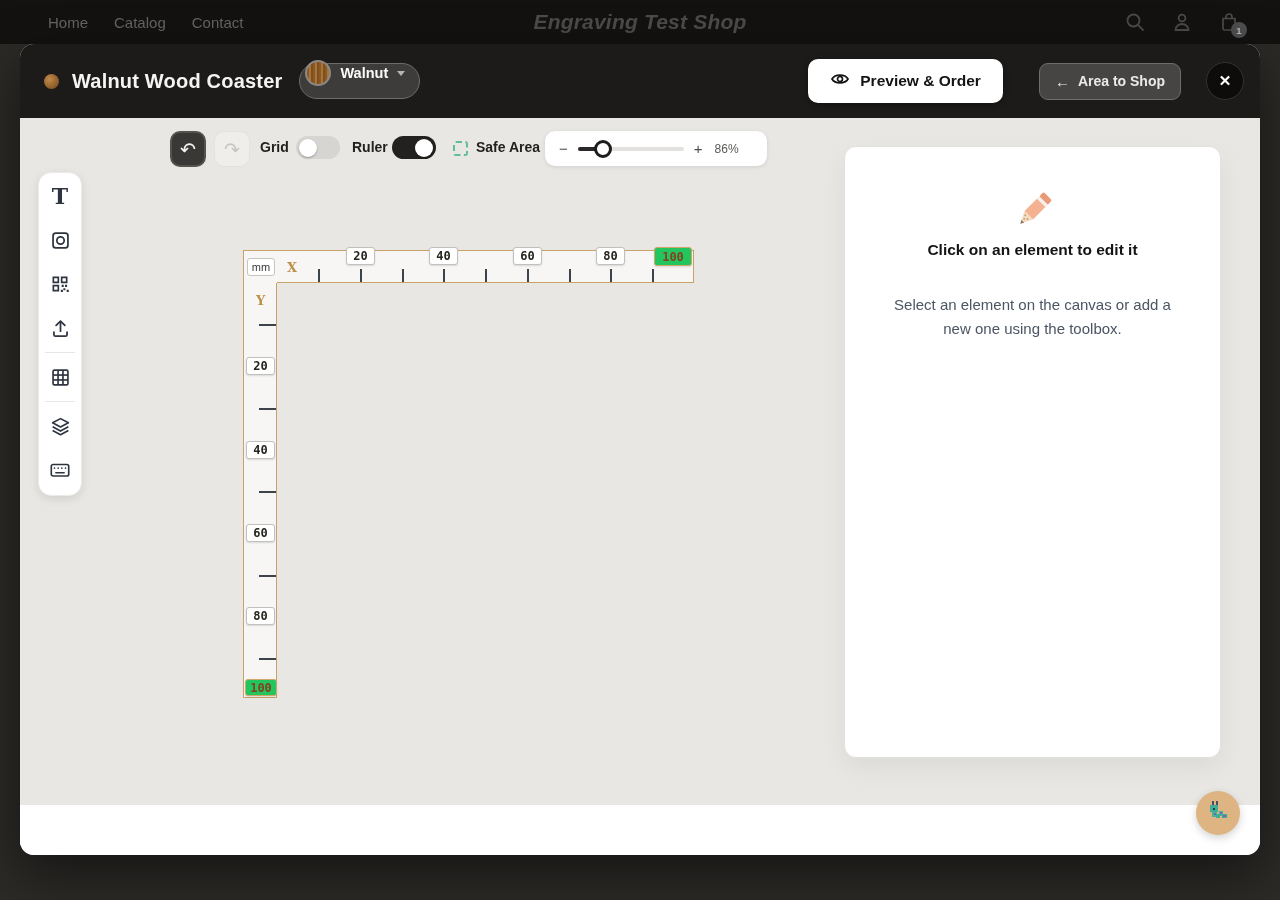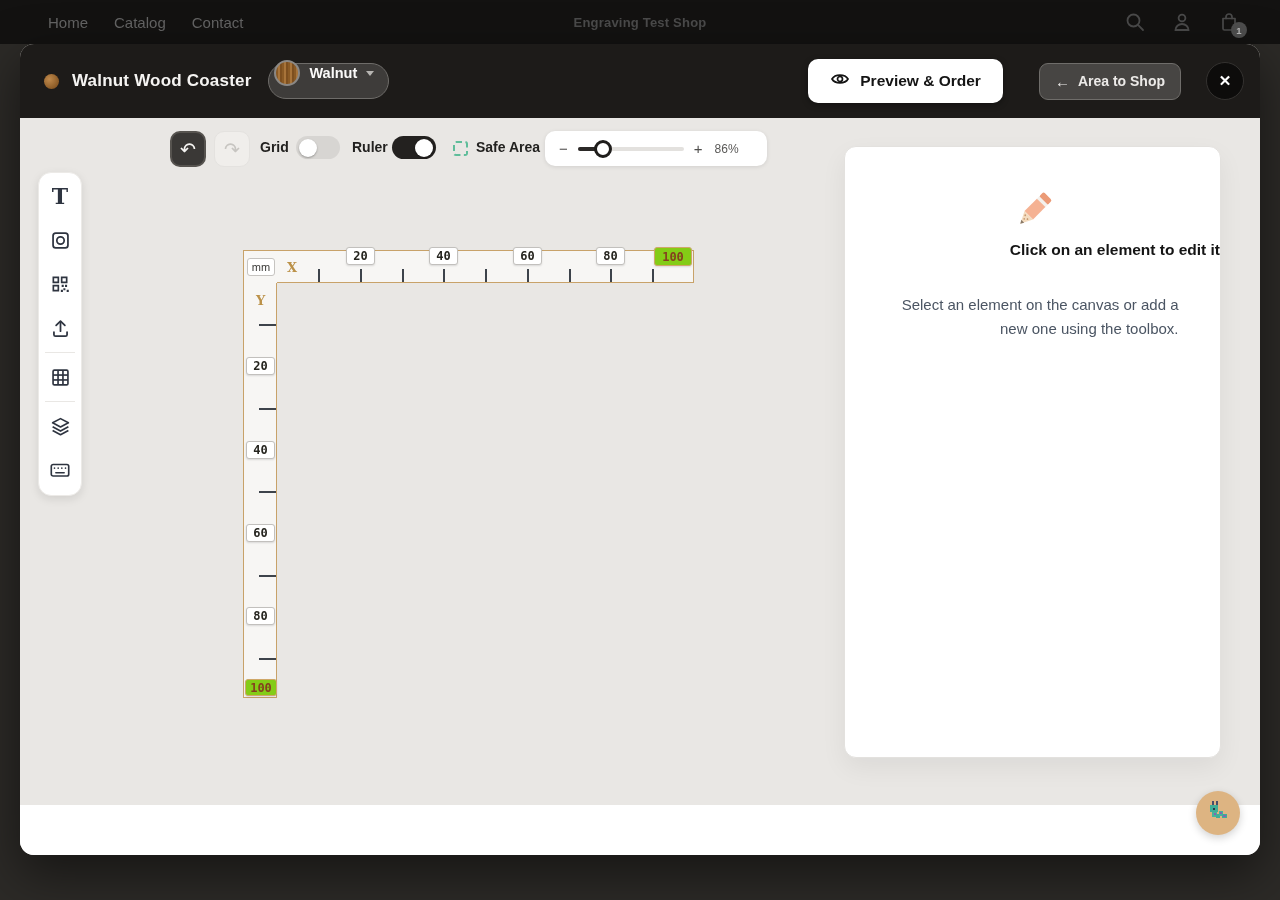--- a/index.html
+++ b/index.html
@@ -3,32 +3,32 @@
 <meta charset="utf-8">
 <style>
   * { margin:0; padding:0; box-sizing:border-box; }
   html,body { width:1280px; height:900px; overflow:hidden; }
   body { font-family:"Liberation Sans", sans-serif; background:#2c2a27; position:relative; }
 
   
   .shop-nav { position:absolute; top:0; left:0; width:1280px; height:44px; background:#131211; display:flex; align-items:center; }
   .shop-links { display:flex; gap:26px; margin-left:48px; }
   .shop-link { color:#646464; font-size:15px; cursor:pointer; }
-  .shop-title { position:absolute; left:50%; top:50%; transform:translate(-50%,-50%); color:#4b4b4b; font-weight:bold; font-size:13px; letter-spacing:.2px; }
+  .shop-title { position:absolute; left:50%; top:50%; transform:translate(-50%,-50%); color:#4b4b4b; font-weight:bold; font-size:21px; letter-spacing:.2px;font-style:italic; }
   .shop-icons { position:absolute; right:40px; top:0; height:44px; display:flex; align-items:center; gap:25px; }
   .shop-icons svg { display:block; }
   .cart-wrap { position:relative; }
   .cart-badge { position:absolute; right:-7px; bottom:-5px; width:16px; height:16px; border-radius:50%; background:#4e4e4e; color:#b9b9b9; font-size:9.5px; font-weight:bold; display:flex; align-items:center; justify-content:center; }
 
   
   .modal { position:absolute; left:20px; top:44px; width:1240px; height:811px; border-radius:14px; overflow:hidden; display:flex; flex-direction:column; background:#e9e7e4; box-shadow:0 18px 50px rgba(0,0,0,.5); }
 
   .editor-header { height:74px; background:#1d1b19; display:flex; align-items:center; padding:0 16px 0 24px; flex:0 0 auto; }
   .walnut-dot { width:15px; height:15px; border-radius:50%; background:radial-gradient(circle at 35% 35%, #c08a4c, #8a5a26 70%, #6e451c); margin-right:13px; flex:0 0 auto; }
-  .product-title { color:#f5f4f2; font-size:17px; font-weight:bold; letter-spacing:.2px; }
+  .product-title { color:#f5f4f2; font-size:20px; font-weight:bold; letter-spacing:.2px; }
   .material-pill { margin-left:17px; height:36px; border-radius:18px; background:#3e3c3a; border:1px solid #6e6c69; display:flex; align-items:center; padding:0 14px 16px 5px; gap:9px; cursor:pointer; }
   .material-swatch { width:26px; height:26px; border-radius:50%; border:2px solid #8b8885; background:repeating-linear-gradient(90deg,#8a5a25 0 2px,#a8743a 2px 4px,#7d4f1f 4px 6px); }
   .material-name { color:#fbfaf9; font-size:14.5px; font-weight:bold; }
   .pill-caret { width:0; height:0; border-left:4px solid transparent; border-right:4px solid transparent; border-top:5px solid #b7b5b2; }
   .header-spacer { flex:1; }
   .btn-preview { height:44px; border:none; border-radius:10px; background:#ffffff; color:#141414; font-family:inherit; font-size:15.5px; font-weight:bold; display:flex; align-items:center; gap:10px; padding:0 22px; cursor:pointer; box-shadow:0 2px 6px rgba(0,0,0,.35); }
   .btn-back { height:37px; margin-left:36px; border-radius:9px; background:#474543; border:1px solid #6f6d6a; color:#eceae8; font-family:inherit; font-size:14px; font-weight:bold; display:flex; align-items:center; gap:8px; padding:0 15px; cursor:pointer; }
   .back-arrow { font-size:15px; font-weight:normal; }
   .btn-close { width:38px; height:38px; margin-left:25px; border-radius:50%; background:#0d0c0b; border:1px solid #343230; color:#ffffff; font-size:15px; font-weight:bold; display:flex; align-items:center; justify-content:center; cursor:pointer; font-family:inherit; }
 
@@ -72,37 +72,37 @@
   .hruler { position:absolute; left:34px; top:0; width:417px; height:33px; background:#f7f6f4; border-top:1px solid #c8a269; border-right:1px solid #c8a269; border-bottom:1px solid #c8a269; }
   .vruler { position:absolute; left:0; top:33px; width:34px; height:415px; background:#f7f6f4; border-left:1px solid #c8a269; border-bottom:1px solid #c8a269; border-right:1px solid #c8a269; }
   .axis-label { position:absolute; font-family:"DejaVu Serif","Liberation Serif",serif; font-weight:bold; font-size:13px; color:#bb9148; }
   .x-axis { left:10px; top:9px; }
   .y-axis { left:12px; top:10px; }
   .tick-h { position:absolute; bottom:0; width:2px; height:13px; background:#3d434b; }
   .tick-v { position:absolute; right:0; height:2px; width:17px; background:#3d434b; }
   .rlabel { position:absolute; background:#ffffff; border:1px solid #c2c0bd; border-radius:3px; box-shadow:0 1px 2px rgba(0,0,0,.12); font-family:"DejaVu Sans Mono","Liberation Mono",monospace; font-weight:bold; font-size:12px; color:#26251f; display:flex; align-items:center; justify-content:center; }
   .rlabel-h { top:-4px; width:29px; height:18px; }
   .rlabel-v { left:2px; width:29px; height:18px; }
-  .rlabel-max { background:#84cc16; border:1px solid #cfa768; color:#84401f; }
+  .rlabel-max { background:#22c55e; border:1px solid #cfa768; color:#84401f; }
   .hmax { top:-4px; right:1px; width:38px; height:19px; }
   .vmax { bottom:1px; left:1px; width:32px; height:17px; }
 
   .design-area { position:absolute; left:34px; top:33px; width:417px; height:415px; background:#e9e7e3; border-right:1px solid #d9c9a8; border-bottom:1px solid #d9c9a8; }
   .coaster { position:absolute; inset:1px; border-radius:50%; box-shadow:0 8px 18px rgba(0,0,0,.22);
     background-color:#96662c;
     background-image:
       radial-gradient(ellipse at 50% 42%, rgba(255,236,200,.12) 0%, rgba(0,0,0,0) 55%, rgba(0,0,0,.2) 100%),
       repeating-linear-gradient(90deg, rgba(0,0,0,.20) 0 1px, rgba(0,0,0,0) 1px 4px, rgba(255,255,255,.06) 4px 6px, rgba(0,0,0,.10) 6px 7px, rgba(0,0,0,0) 7px 12px, rgba(0,0,0,.15) 12px 13px, rgba(255,255,255,.05) 13px 16px, rgba(0,0,0,0) 16px 19px),
       repeating-linear-gradient(90deg, #8a5a25 0 11px, #9c6c33 11px 23px, #815322 23px 31px, #a87840 31px 44px, #8f6129 44px 57px);
   }
   .safe-circle { position:absolute; inset:18px; border-radius:50%; border:2px dashed #6f9f5a; opacity:.85; }
   .engraving-text { position:absolute; left:50%; top:321px; transform:translate(-50%,-50%); margin-left:-11px; font-size:27px; color:#141414; letter-spacing:.5px; white-space:nowrap; cursor:pointer; }
 
   
-  .side-panel { position:absolute; left:824px; top:28px; width:377px; height:612px; background:#ffffff; border:1px solid #e3e1de; border-radius:12px; box-shadow:0 10px 26px rgba(0,0,0,.06); text-align:right; }
+  .side-panel { position:absolute; left:824px; top:28px; width:377px; height:612px; background:#ffffff; border:1px solid #e3e1de; border-radius:12px; box-shadow:0 10px 26px rgba(0,0,0,.06); text-align:center; }
   .pencil-icon { margin:40px auto 6px; width:48px; height:48px; }
   .panel-heading { font-size:15.5px; font-weight:bold; color:#141414; margin-top:2px; }
   .panel-desc { font-size:15px; color:#4b5563; line-height:1.62; width:292px; margin:34px auto 0; }
 
   
   .modal-footer { height:50px; background:#ffffff; flex:0 0 auto; }
   .mascot-btn { position:absolute; right:20px; bottom:20px; width:44px; height:44px; border-radius:50%; background:#ddb482; border:none; box-shadow:0 3px 8px rgba(0,0,0,.18); display:flex; align-items:center; justify-content:center; cursor:pointer; }
 </style>
 </head>
 <body>

